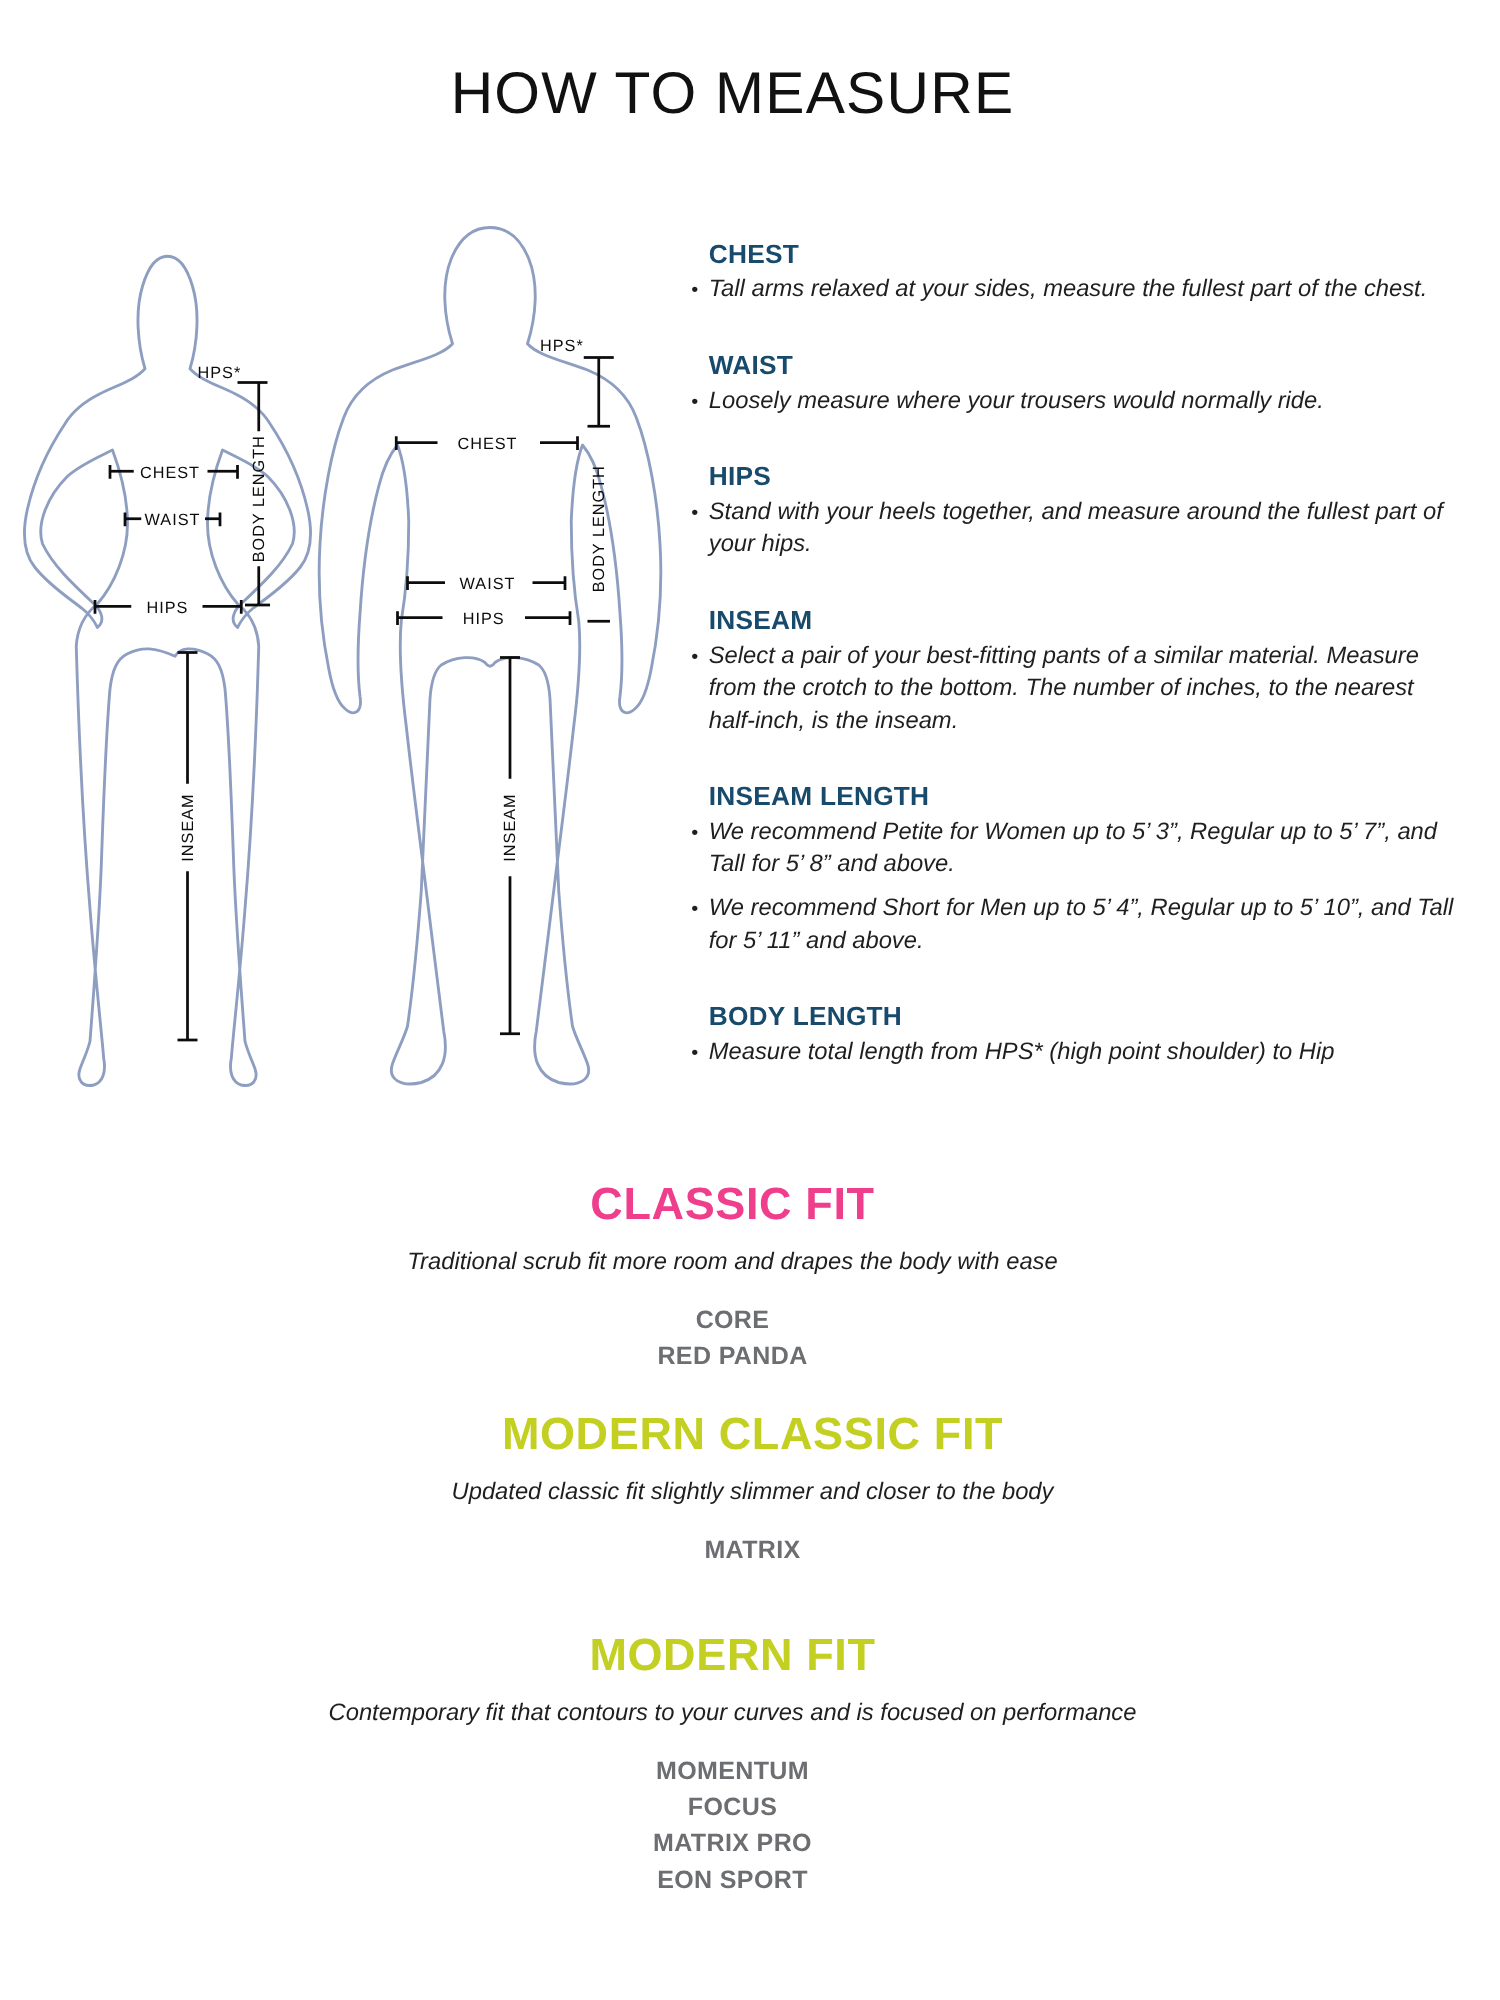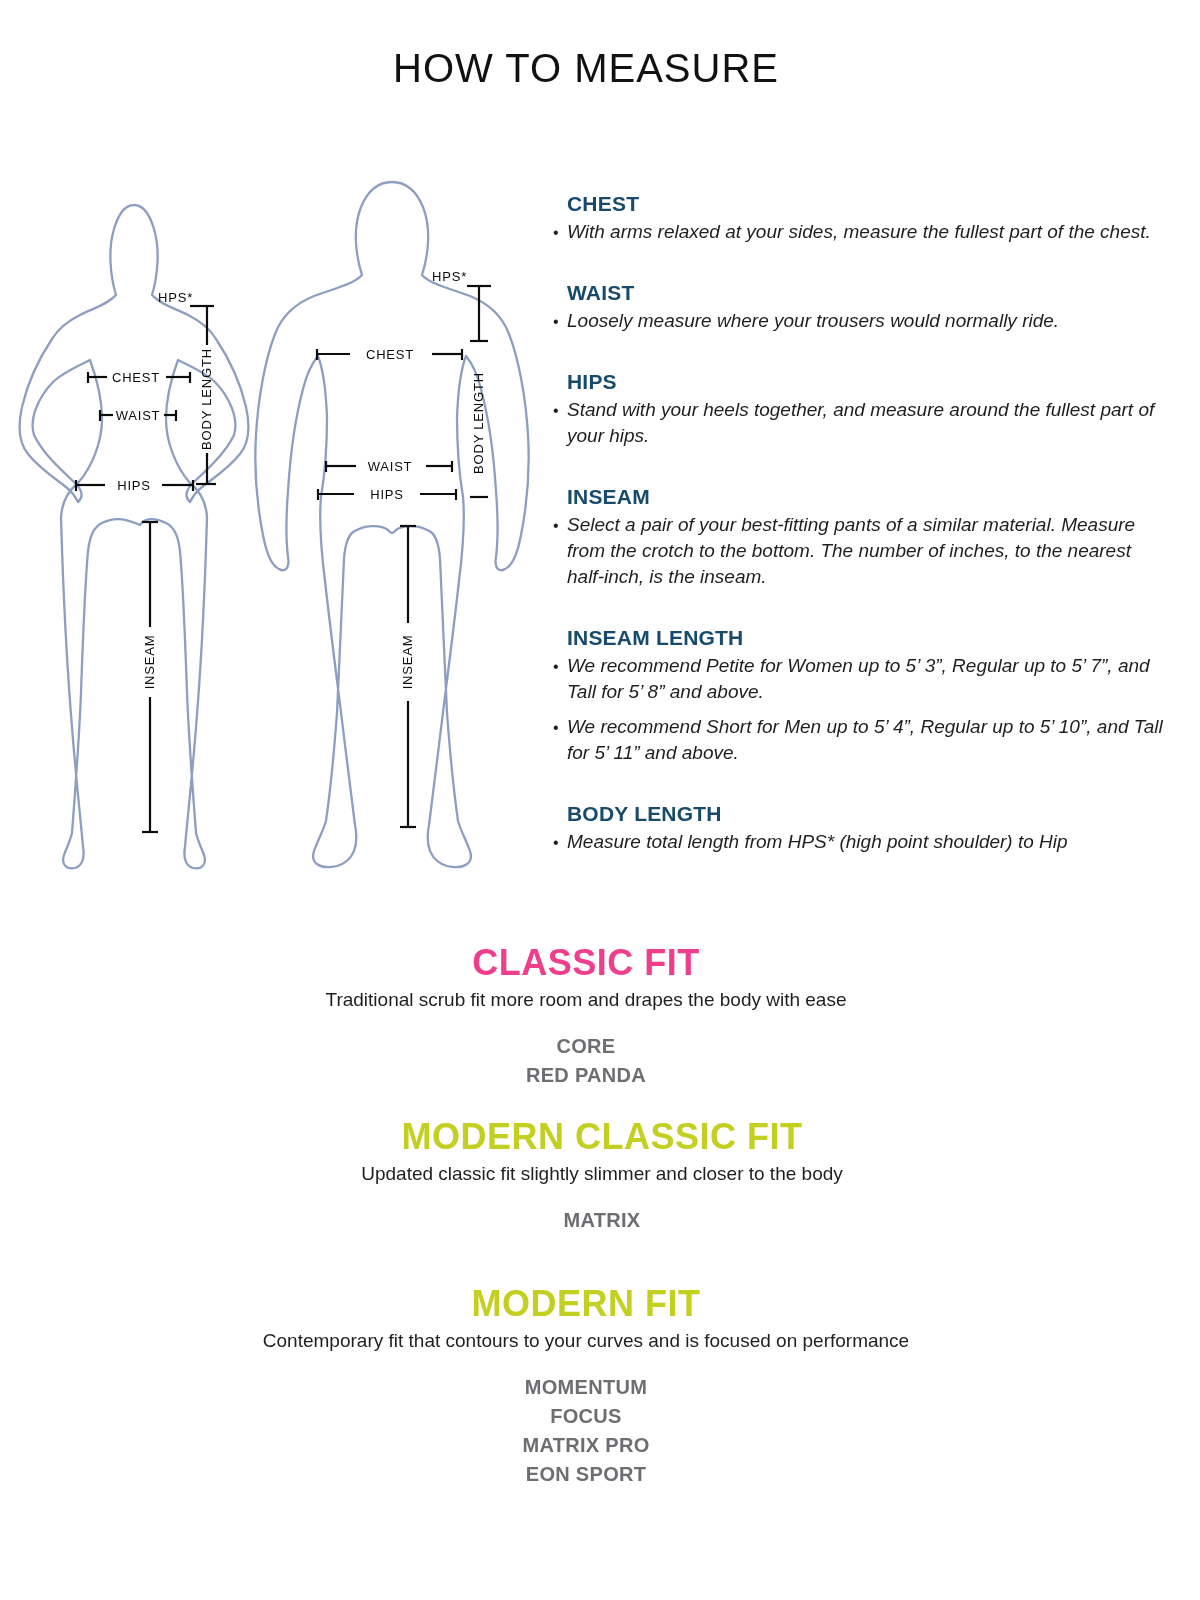--- a/index.html
+++ b/index.html
@@ -2,21 +2,21 @@
 <html><head>
 <meta charset="utf-8">
 <style>
   html,body{margin:0;padding:0;background:#ffffff;}
   body{
     width:1200px;height:1600px;position:relative;overflow:hidden;
     font-family:"Liberation Sans", sans-serif;color:#1f1d1e;
   }
   .page-title{
     position:absolute;top:46px;left:0;width:1172px;margin:0;
-    text-align:center;font-size:40px;font-weight:400;letter-spacing:1px;color:#111;
+    text-align:center;font-size:47px;font-weight:400;letter-spacing:1px;color:#111;
   }
   .diagram{position:absolute;left:0;top:150px;width:560px;height:750px;}
   .figure-path{fill:none;stroke:#8E9EC0;stroke-width:2.3;stroke-linejoin:round;stroke-linecap:round;}
   .mline{stroke:#0c0c0c;stroke-width:2.2;stroke-linecap:butt;}
   .mtext{font-family:"Liberation Sans",sans-serif;font-size:13px;fill:#0c0c0c;letter-spacing:0.8px;}
   
   .measure-col{position:absolute;left:553px;top:192px;width:620px;}
   .m-section{margin:0 0 36px 0;}
   .m-head{
     margin:0 0 3px 14px;font-size:21px;line-height:24px;font-weight:700;
@@ -30,21 +30,21 @@
   .m-bullets li:last-child{margin-bottom:0;}
   .m-bullets li::before{
     content:"\2022";position:absolute;left:0;top:1px;font-style:normal;font-size:16px;color:#211e1f;
   }
   
   .fits{position:absolute;top:944px;left:0;width:1172px;text-align:center;}
   .fit{margin:0;}
   .fit-1{margin-bottom:28px;}
   .fit-2{margin-bottom:50px;padding-left:32px;}
   .fit-name{margin:0;font-size:36px;line-height:37px;font-weight:700;letter-spacing:0.5px;}
-  .fit-desc{margin:6px 0 0 0;font-size:19px;line-height:25px;color:#211e1f;}
+  .fit-desc{margin:16px 0 0 0;font-size:19px;line-height:25px;font-style:italic;color:#211e1f;}
   .products{list-style:none;margin:20px 0 0 0;padding:0;}
   .products li{font-size:20px;line-height:29px;font-weight:700;color:#6D6E71;letter-spacing:0.3px;}
 </style>
 </head>
 <body>
 
 <h1 class="page-title">HOW TO MEASURE</h1>
 
 <svg class="diagram" viewBox="0 0 560 750" xmlns="http://www.w3.org/2000/svg">
 
@@ -232,21 +232,21 @@
       <line class="mline" x1="400" y1="670" x2="416" y2="670"></line>
     </g>
   </g>
 </svg>
 
 <div class="measure-col">
 
   <section class="m-section">
     <h2 class="m-head">CHEST</h2>
     <ul class="m-bullets">
-      <li>With arms relaxed at your sides, measure the fullest part of the chest.</li>
+      <li>Tall arms relaxed at your sides, measure the fullest part of the chest.</li>
     </ul>
   </section>
 
   <section class="m-section">
     <h2 class="m-head">WAIST</h2>
     <ul class="m-bullets">
       <li>Loosely measure where your trousers would normally ride.</li>
     </ul>
   </section>
 

